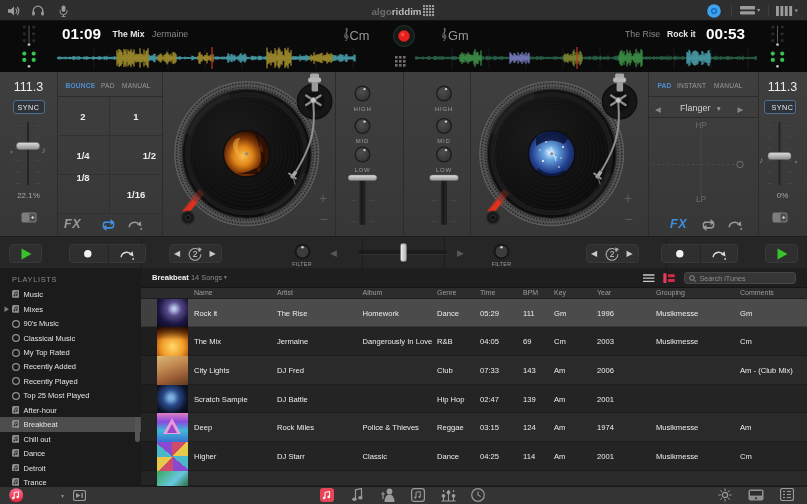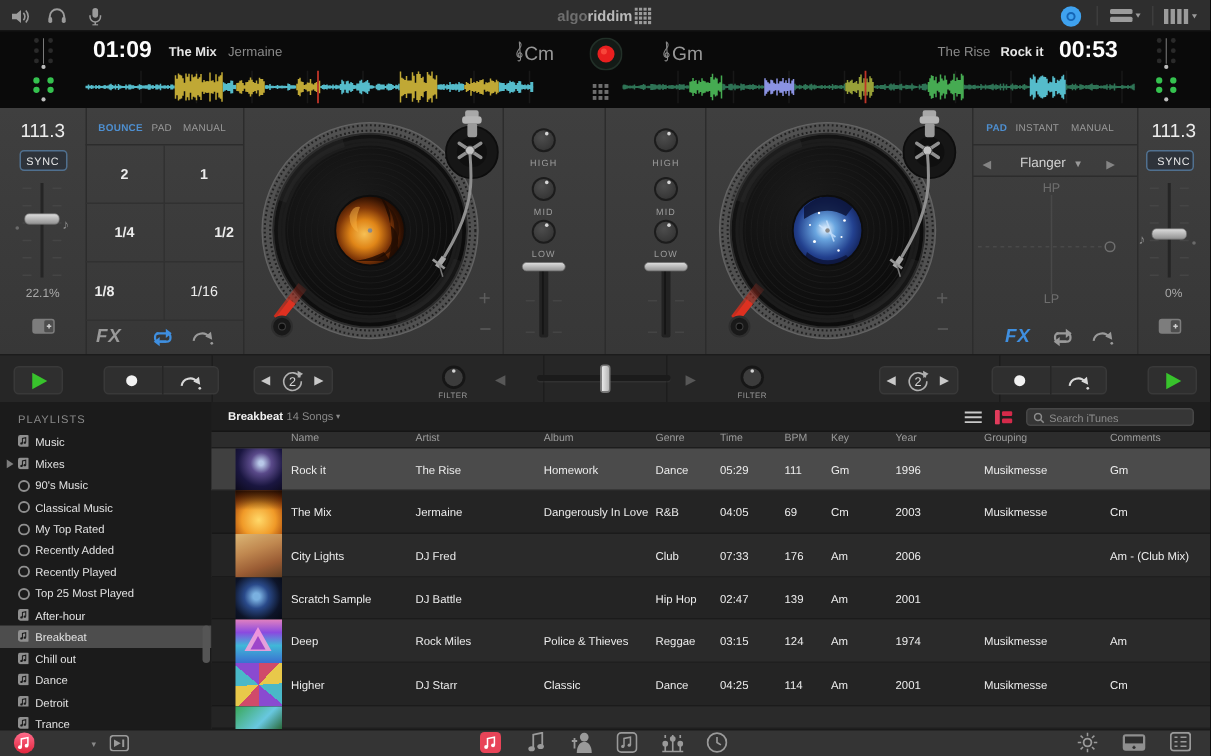--- a/index.html
+++ b/index.html
@@ -347,22 +347,22 @@
 <div class="t" style="left:122px;top:82px;font-size:6.6px;color:#9a9a9a;letter-spacing:0.2px">MANUAL</div>
 <div class="abs" style="left:57px;top:95.5px;width:105px;height:1px;background:#2c2c2c"></div>
 <div class="abs" style="left:109px;top:96.5px;width:1px;height:117px;background:#313131"></div>
 <div class="abs" style="left:57px;top:135px;width:105px;height:1px;background:#313131"></div>
 <div class="abs" style="left:57px;top:174px;width:105px;height:1px;background:#313131"></div>
 <div class="abs" style="left:57px;top:213px;width:105px;height:1px;background:#313131"></div>
 <div class="t" style="left:63px;top:111px;width:40px;text-align:center;font-size:9.5px;font-weight:bold;color:#ececec">2</div>
 <div class="t" style="left:116px;top:111px;width:40px;text-align:center;font-size:9.5px;font-weight:bold;color:#ececec">1</div>
 <div class="t" style="left:63px;top:150px;width:40px;text-align:center;font-size:9.5px;font-weight:bold;color:#ececec">1/4</div>
 <div class="t" style="left:116px;top:150px;width:40px;text-align:right;font-size:9.5px;font-weight:bold;color:#ececec">1/2</div>
-<div class="t" style="left:63px;top:189px;width:40px;text-align:left;font-size:9.5px;font-weight:bold;color:#ececec">1/8</div>
-<div class="t" style="left:116px;top:189px;width:40px;text-align:center;font-size:9.5px;font-weight:normal;color:#ececec">1/16</div>
+<div class="t" style="left:63px;top:172px;width:40px;text-align:center;font-size:9.5px;font-weight:bold;color:#ececec">1/8</div>
+<div class="t" style="left:116px;top:189px;width:40px;text-align:center;font-size:9.5px;font-weight:bold;color:#ececec">1/16</div>
 <div class="t" style="left:64px;top:216.5px;font-size:12.5px;font-style:italic;font-weight:bold;color:#9a9a9a;letter-spacing:0.5px">FX</div>
 <svg style="position:absolute;left:100.5px;top:217.5px" width="15" height="14" viewBox="0 0 16 15">
     <g stroke="#3f8fe0" fill="#3f8fe0">
       <path d="M3.5 4.5 H11 a2.5 2.5 0 0 1 2.5 2.5 V8 a2.5 2.5 0 0 1 -2.5 2.5 H6" fill="none" stroke-width="1.6"></path>
       <path d="M10.5 10.5 H5 a2.5 2.5 0 0 1 -2.5 -2.5 V7 a2.5 2.5 0 0 1 2.5 -2.5" fill="none" stroke-width="1.6"></path>
       <polygon points="10.2,1.2 14.4,4.5 10.2,7.8" stroke="none"></polygon>
       <polygon points="5.8,7.2 1.6,10.5 5.8,13.8" stroke="none"></polygon>
     </g>
   </svg>
 <svg style="position:absolute;left:128px;top:218.5px" width="15" height="11" viewBox="0 0 16 12">
@@ -662,21 +662,21 @@
 <div class="t" style="left:597px;top:337.45px;font-size:7.6px;color:#ececec">2003</div>
 <div class="t" style="left:656px;top:337.45px;font-size:7.6px;color:#ececec">Musikmesse</div>
 <div class="t" style="left:740px;top:337.45px;font-size:7.6px;color:#ececec">Cm</div>
 <div class="abs" style="left:141px;top:356.1px;width:666px;height:28.65px;background:#2a2a2a;box-shadow:inset 0 -1px 0 rgba(0,0,0,0.25)"></div>
 <div class="abs" style="left:141px;top:356.1px;width:16px;height:28.65px;background:rgba(0,0,0,0.14)"></div>
 <div class="abs" style="left:157px;top:356.1px;width:30.8px;height:28.65px;background:linear-gradient(160deg, #d8b070 5%, #c08850 38%, #9a5c34 70%, #5f3d22)"></div>
 <div class="t" style="left:194px;top:366.1px;font-size:7.6px;color:#ececec">City Lights</div>
 <div class="t" style="left:277px;top:366.1px;font-size:7.6px;color:#ececec">DJ Fred</div>
 <div class="t" style="left:437px;top:366.1px;font-size:7.6px;color:#ececec">Club</div>
 <div class="t" style="left:480px;top:366.1px;font-size:7.6px;color:#ececec">07:33</div>
-<div class="t" style="left:523px;top:366.1px;font-size:7.6px;color:#ececec">176</div>
+<div class="t" style="left:523px;top:366.1px;font-size:7.6px;color:#ececec">143</div>
 <div class="t" style="left:554px;top:366.1px;font-size:7.6px;color:#ececec">Am</div>
 <div class="t" style="left:597px;top:366.1px;font-size:7.6px;color:#ececec">2006</div>
 <div class="t" style="left:740px;top:366.1px;font-size:7.6px;color:#ececec">Am - (Club Mix)</div>
 <div class="abs" style="left:141px;top:384.75px;width:666px;height:28.65px;background:#242424;box-shadow:inset 0 -1px 0 rgba(0,0,0,0.25)"></div>
 <div class="abs" style="left:141px;top:384.75px;width:16px;height:28.65px;background:rgba(0,0,0,0.14)"></div>
 <div class="abs" style="left:157px;top:384.75px;width:30.8px;height:28.65px;background:radial-gradient(circle at 45% 45%, #7ab0e0 10%, #2a4a8a 35%, #0d1428 70%, #060a14)"></div>
 <div class="t" style="left:194px;top:394.75px;font-size:7.6px;color:#ececec">Scratch Sample</div>
 <div class="t" style="left:277px;top:394.75px;font-size:7.6px;color:#ececec">DJ Battle</div>
 <div class="t" style="left:437px;top:394.75px;font-size:7.6px;color:#ececec">Hip Hop</div>
 <div class="t" style="left:480px;top:394.75px;font-size:7.6px;color:#ececec">02:47</div>

